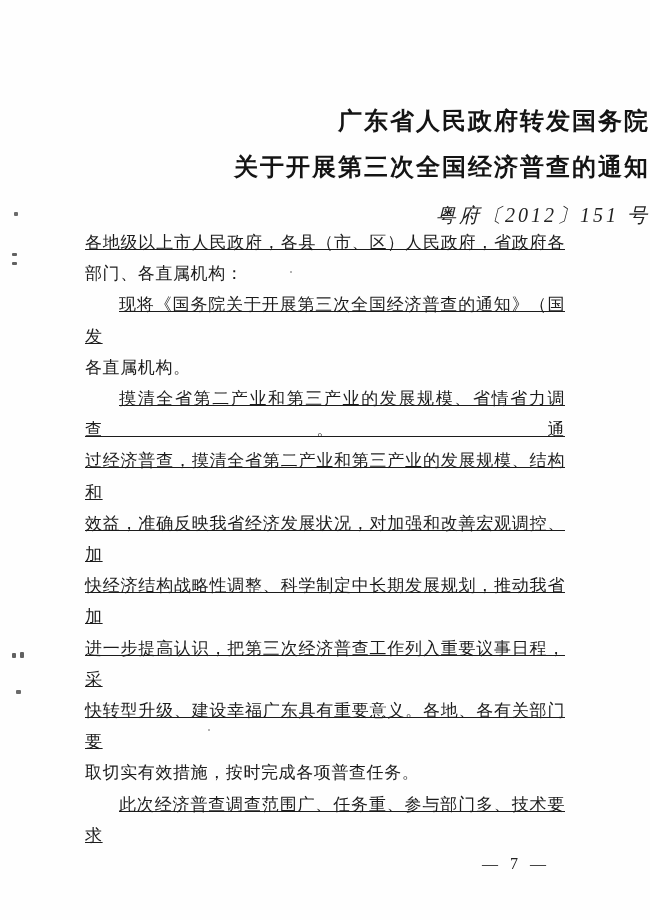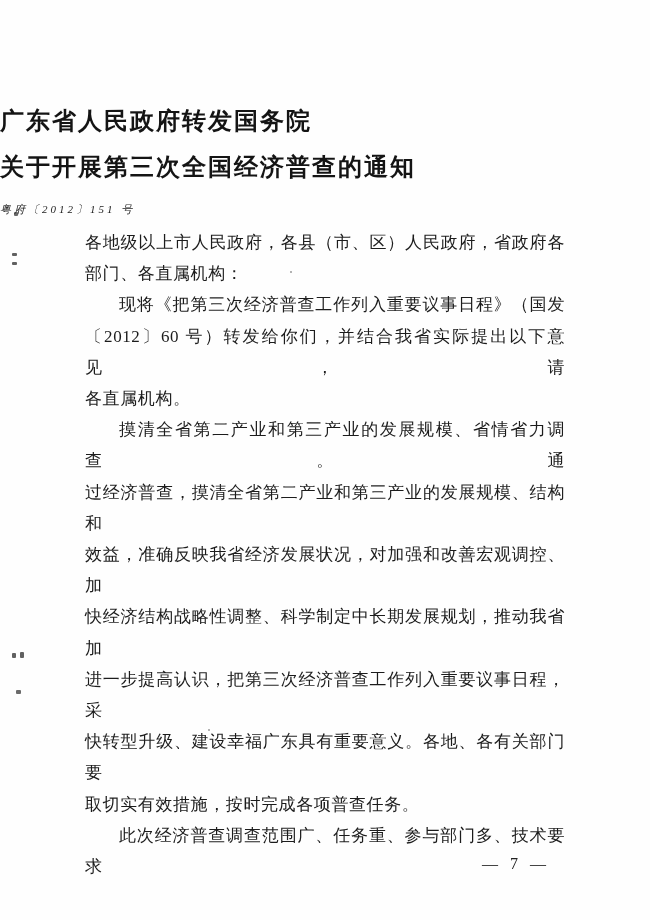--- a/index.html
+++ b/index.html
@@ -15,32 +15,32 @@
     background: #fefefe;
     overflow: hidden;
     color: #1c1c1c;
     font-family: "Liberation Serif", "DejaVu Serif", serif;
   }
   .title-block {
     position: absolute;
     top: 98px;
     left: 0;
     width: 650px;
-    text-align: left;
+    text-align: right;
   }
   .title-line {
     font-size: 24px;
     font-weight: 700;
     letter-spacing: 2px;
     line-height: 46px;
     color: #141414;
   }
   .doc-number {
     margin-top: 12px;
-    font-size: 11px;
+    font-size: 20px;
     font-style: italic;
     letter-spacing: 3px;
     color: #222;
   }
   .body-text {
     position: absolute;
     top: 227px;
     left: 85px;
     width: 480px;
     font-size: 17px;
@@ -49,20 +49,21 @@
   }
   .line {
     white-space: nowrap;
     text-align: left;
   }
   .fill {
     white-space: normal;
     text-align: justify;
     text-align-last: justify;
     text-justify: inter-character;
+    text-decoration: underline;
   }
   .indent { text-indent: 2em; }
   .bold   { font-weight: 700; letter-spacing: 1px; color: #151515; }
   .page-number {
     position: absolute;
     top: 855px;
     right: 100px;
     font-size: 16px;
     letter-spacing: 4px;
     color: #222;
@@ -89,22 +90,21 @@
 
   <div class="title-block">
     <div class="title-line">广东省人民政府转发国务院</div>
     <div class="title-line">关于开展第三次全国经济普查的通知</div>
     <div class="doc-number">粤府〔2012〕151 号</div>
   </div>
 
   <div class="body-text">
     <div class="line fill">各地级以上市人民政府，各县（市、区）人民政府，省政府各</div>
     <div class="line">部门、各直属机构：</div>
-    <div class="line fill indent">现将《把第三次经济普查工作列入重要议事日程》（国发</div>
-    <div class="line fill">〔2012〕60 号）转发给你们，并结合我省实际提出以下意见，请</div>
+    <div class="line fill indent">现将《国务院关于开展第三次全国经济普查的通知》（国发</div>
     <div class="line">各直属机构。</div>
     <div class="line fill indent">摸清全省第二产业和第三产业的发展规模、省情省力调查。通</div>
     <div class="line fill">过经济普查，摸清全省第二产业和第三产业的发展规模、结构和</div>
     <div class="line fill">效益，准确反映我省经济发展状况，对加强和改善宏观调控、加</div>
     <div class="line fill">快经济结构战略性调整、科学制定中长期发展规划，推动我省加</div>
     <div class="line fill">进一步提高认识，把第三次经济普查工作列入重要议事日程，采</div>
     <div class="line fill">快转型升级、建设幸福广东具有重要意义。各地、各有关部门要</div>
     <div class="line">取切实有效措施，按时完成各项普查任务。</div>
     <div class="line fill indent">此次经济普查调查范围广、任务重、参与部门多、技术要求</div>
 

